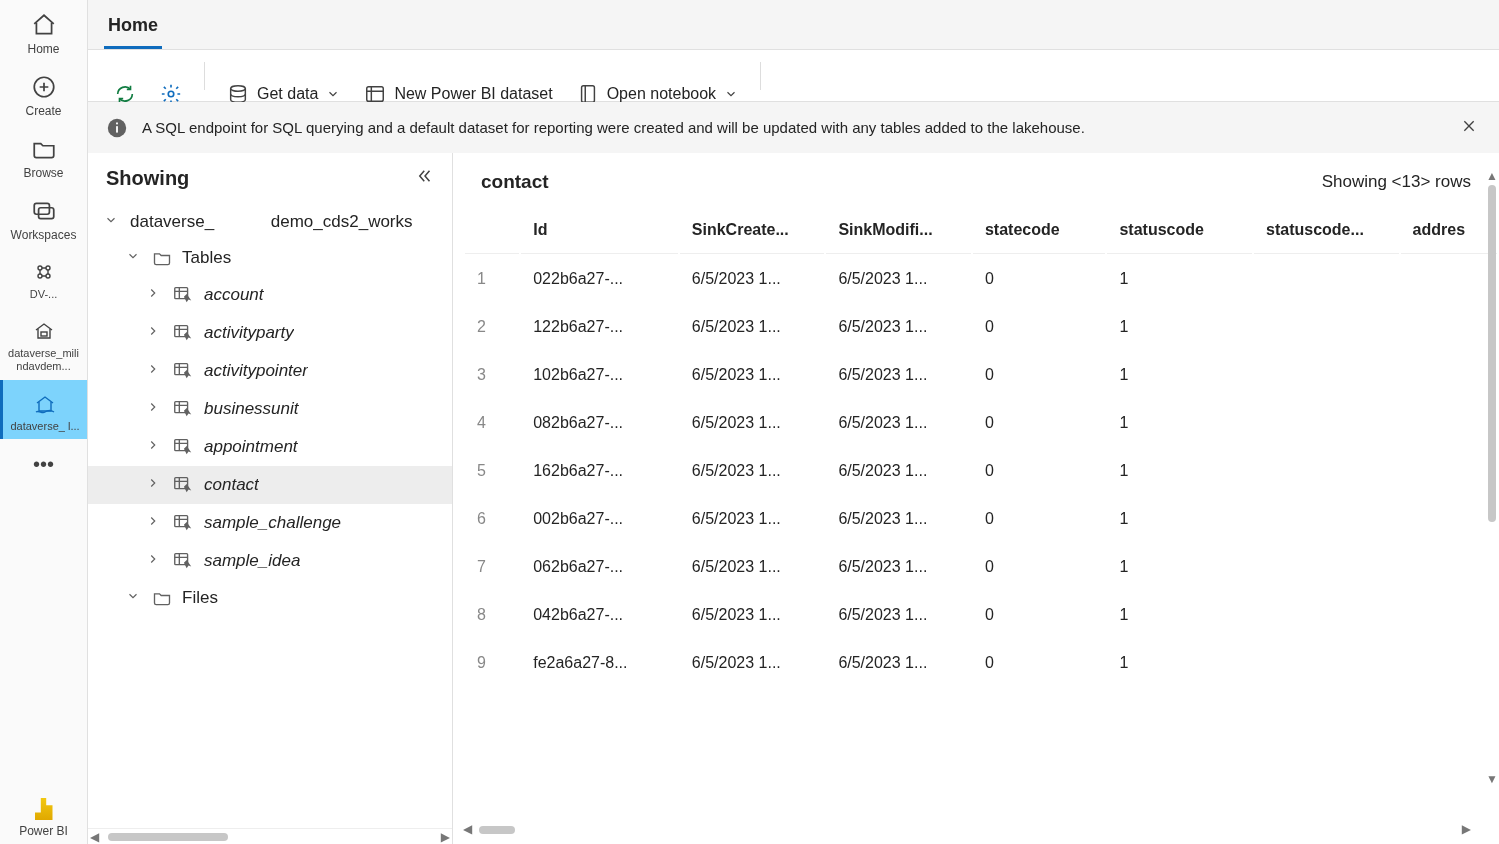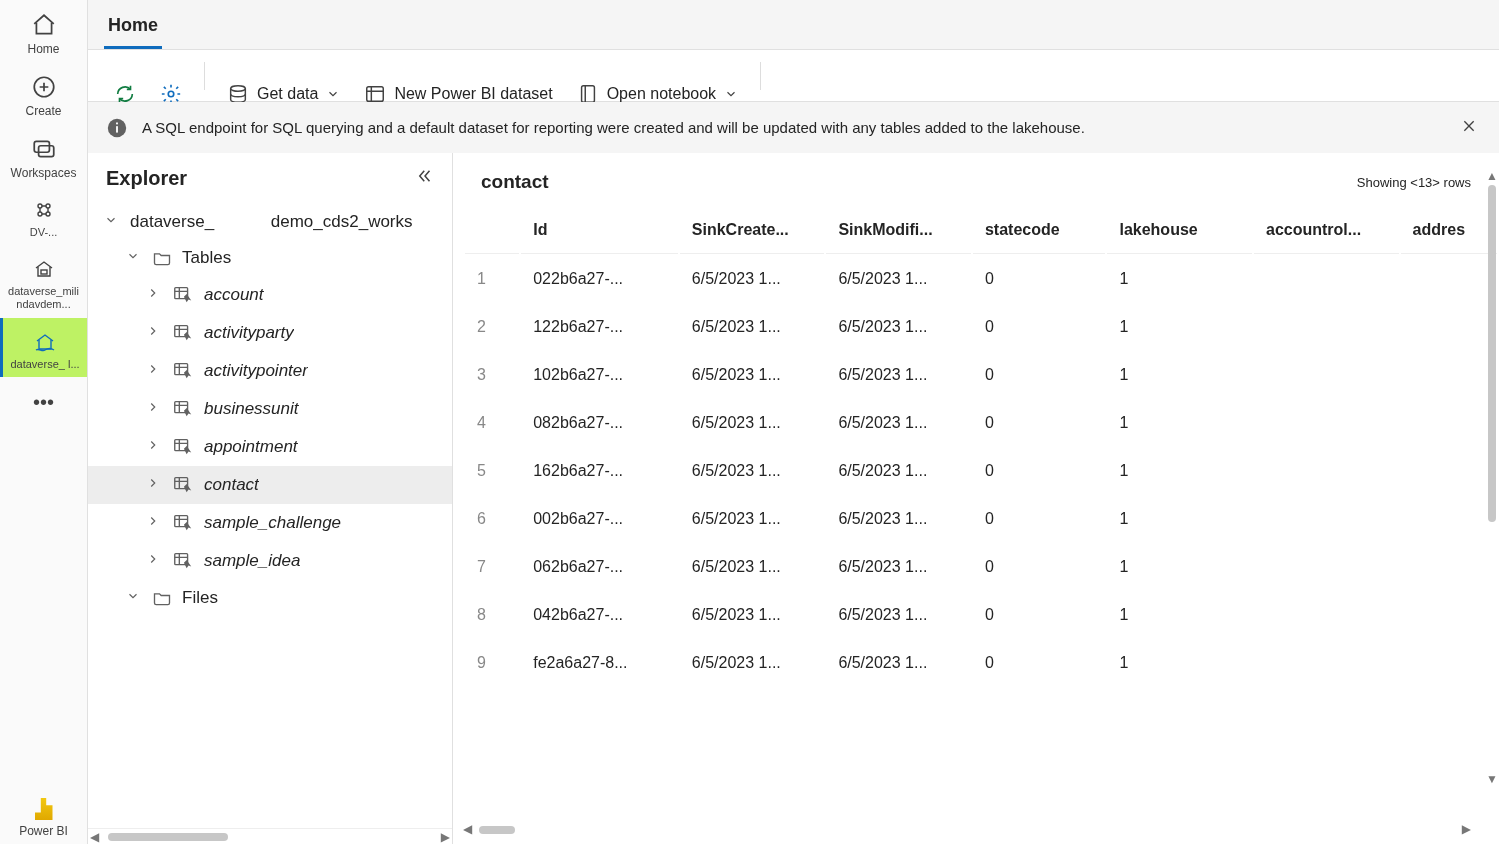--- a/index.html
+++ b/index.html
@@ -167,21 +167,21 @@
   display: flex;
   align-items: center;
   justify-content: space-between;
   padding: 18px 28px 12px;
 }
 .data-header .tname {
   font-size: 19px;
   font-weight: 600;
 }
 .data-header .rowcount {
-  font-size: 13px;
+  font-size: 17px;
 }
 .grid-wrap {
   flex: 1;
   overflow: hidden;
   position: relative;
   padding-left: 10px;
 }
 .grid {
   width: 100%;
 }
@@ -270,20 +270,26 @@
   </div>
   <div class="left-nav-item">
     <svg width="26" height="26" viewBox="0 0 24 24" fill="none" stroke="#424242" stroke-width="1.6">
         <circle cx="12" cy="12" r="9"></circle>
         <path d="M12 8v8M8 12h8"></path>
       </svg>
     <span>Create</span>
   </div>
   <div class="left-nav-item">
     <svg width="26" height="26" viewBox="0 0 24 24" fill="none" stroke="#424242" stroke-width="1.6">
+        <path d="M3 7h6l2 2h10v9a2 2 0 0 1-2 2H5a2 2 0 0 1-2-2Z"></path>
+      </svg>
+    <span>Browse</span>
+  </div>
+  <div class="left-nav-item">
+    <svg width="26" height="26" viewBox="0 0 24 24" fill="none" stroke="#424242" stroke-width="1.6">
         <rect x="3" y="5" width="14" height="10" rx="2"></rect>
         <rect x="7" y="9" width="14" height="10" rx="2"></rect>
       </svg>
     <span>Workspaces</span>
   </div>
   <div class="left-nav-item small-label">
     <svg width="24" height="24" viewBox="0 0 24 24" fill="none" stroke="#424242" stroke-width="1.4">
         <circle cx="8" cy="8" r="2"></circle>
         <circle cx="16" cy="8" r="2"></circle>
         <circle cx="8" cy="16" r="2"></circle>
@@ -293,21 +299,21 @@
     <span>DV-...</span>
   </div>
   <div class="left-nav-item small-label">
     <svg width="24" height="24" viewBox="0 0 24 24" fill="none" stroke="#424242" stroke-width="1.4">
         <path d="M4 11l8-6 8 6"></path>
         <path d="M6 10v9h12v-9"></path>
         <rect x="9" y="13" width="6" height="4"></rect>
       </svg>
     <span>dataverse_milindavdem...</span>
   </div>
-  <div class="left-nav-item small-label" style="background:#bef264;border-left:3px solid #0f6cbd;">
+  <div class="left-nav-item small-label" style="background:#7dd3fc;border-left:3px solid #0f6cbd;">
     <svg width="24" height="24" viewBox="0 0 24 24" fill="none" stroke="#0f6cbd" stroke-width="1.4">
         <path d="M4 11l8-6 8 6"></path>
         <path d="M6 10v9h12v-9"></path>
         <path d="M3 20c3-2 6 2 9 0s6-2 9 0"></path>
       </svg>
     <span>dataverse_            l...</span>
   </div>
   <div class="left-nav-ellipsis">•••</div>
   <div class="left-nav-spacer"></div>
   <div class="left-nav-item">
@@ -379,21 +385,21 @@
       <svg width="16" height="16" viewBox="0 0 24 24" fill="none" stroke="#424242" stroke-width="2">
           <path d="M5 5l14 14M19 5L5 19"></path>
         </svg>
     </span>
   </div>
 
   <div class="content-row">
 
     <div class="explorer">
       <div class="explorer-header">
-        <span>Explorer</span>
+        <span>Showing</span>
         <span>
           <svg width="18" height="18" viewBox="0 0 24 24" fill="none" stroke="#424242" stroke-width="2">
               <path d="M11 5l-6 7 6 7M18 5l-6 7 6 7"></path>
             </svg>
         </span>
       </div>
       <div class="explorer-tree">
         <div class="tree-row tree-ind-0">
           <span class="chev">
             <svg width="14" height="14" viewBox="0 0 24 24" fill="none" stroke="#616161" stroke-width="2">
@@ -529,22 +535,22 @@
       </div>
       <div class="grid-wrap">
         <table class="grid">
           <thead>
               <tr id="grid-head">
                 <th class="rownum"></th>
                 <th style="width: 130px; max-width: 130px;">Id</th>
                 <th style="width: 120px; max-width: 120px;">SinkCreate...</th>
                 <th style="width: 120px; max-width: 120px;">SinkModifi...</th>
                 <th style="width: 110px; max-width: 110px;">statecode</th>
-                <th style="width: 120px; max-width: 120px;">lakehouse</th>
-                <th style="width: 120px; max-width: 120px;">accountrol...</th>
+                <th style="width: 120px; max-width: 120px;">statuscode</th>
+                <th style="width: 120px; max-width: 120px;">statuscode...</th>
                 <th style="width: 80px; max-width: 80px;">addres</th>
               </tr>
             </thead>
           <tbody id="grid-body">
               <tr>
                 <td class="rownum">1</td>
                 <td style="width: 130px; max-width: 130px;">022b6a27-...</td>
                 <td style="width: 120px; max-width: 120px;">6/5/2023 1...</td>
                 <td style="width: 120px; max-width: 120px;">6/5/2023 1...</td>
                 <td style="width: 110px; max-width: 110px;">0</td>

